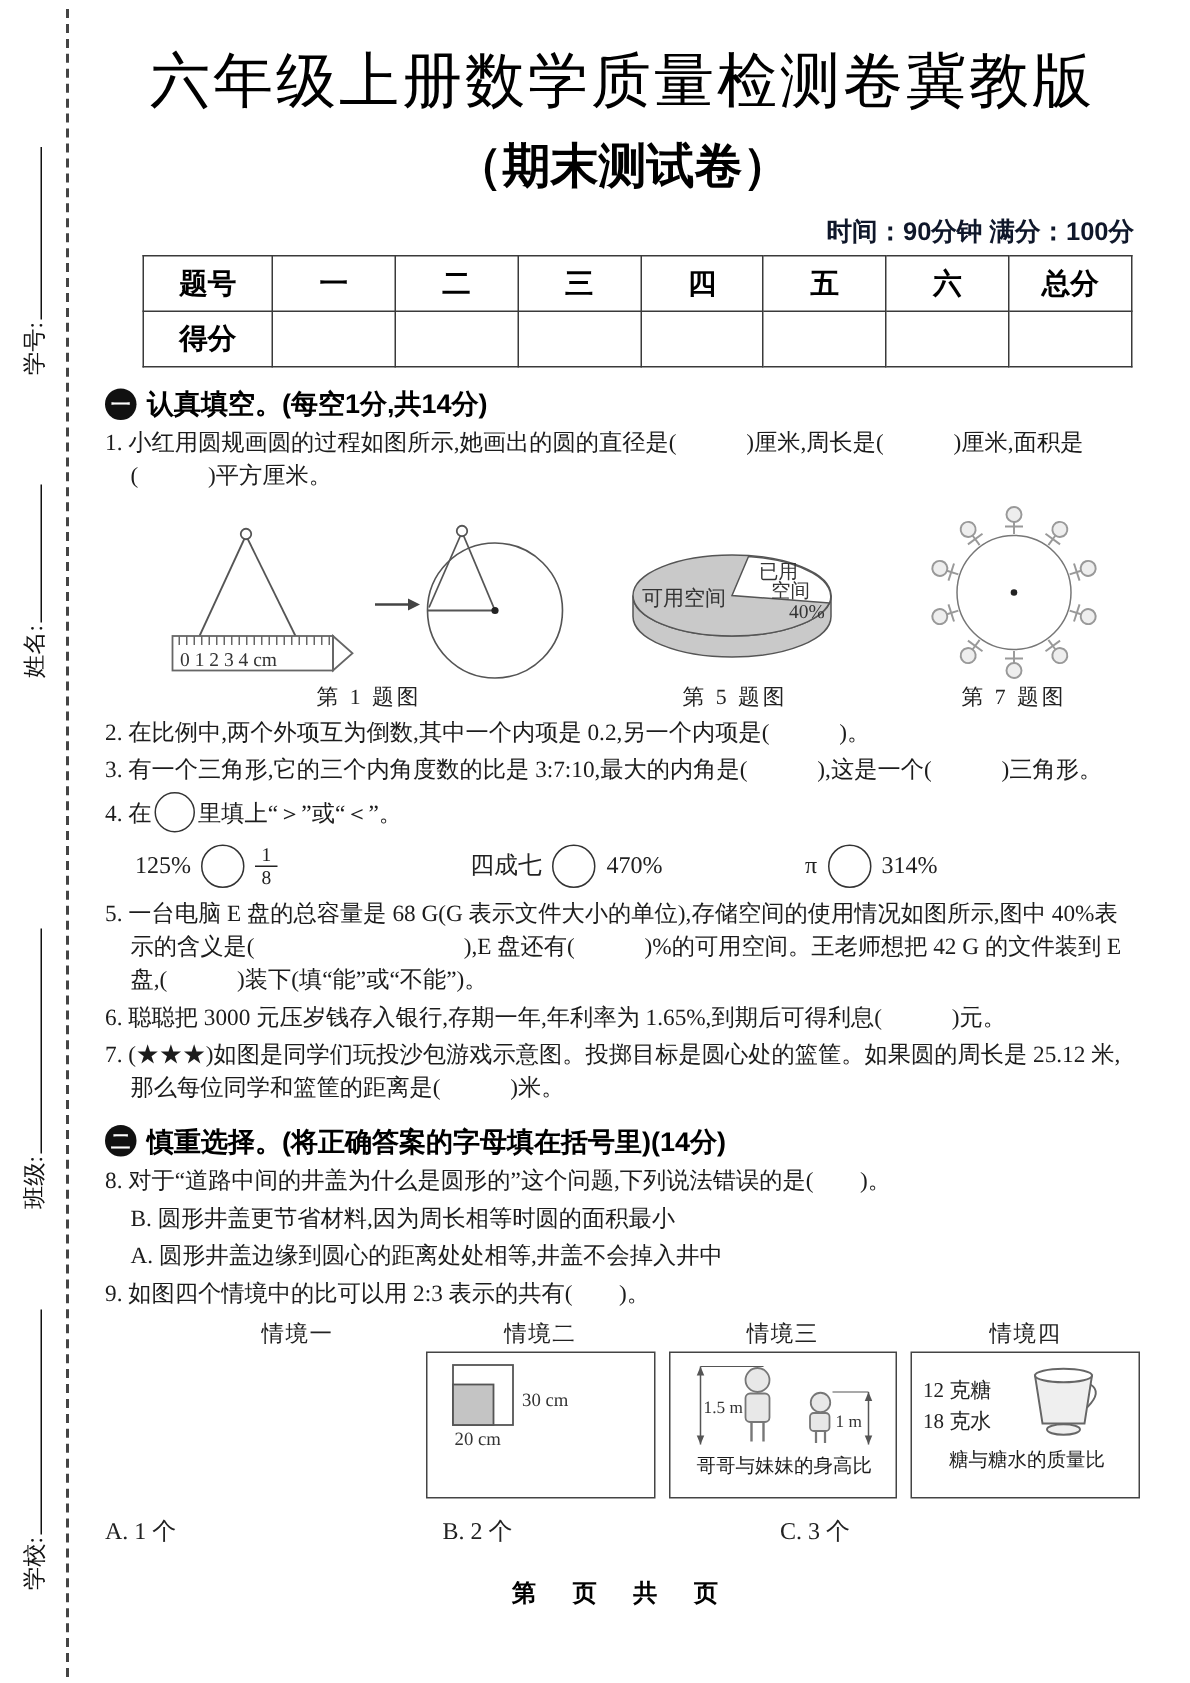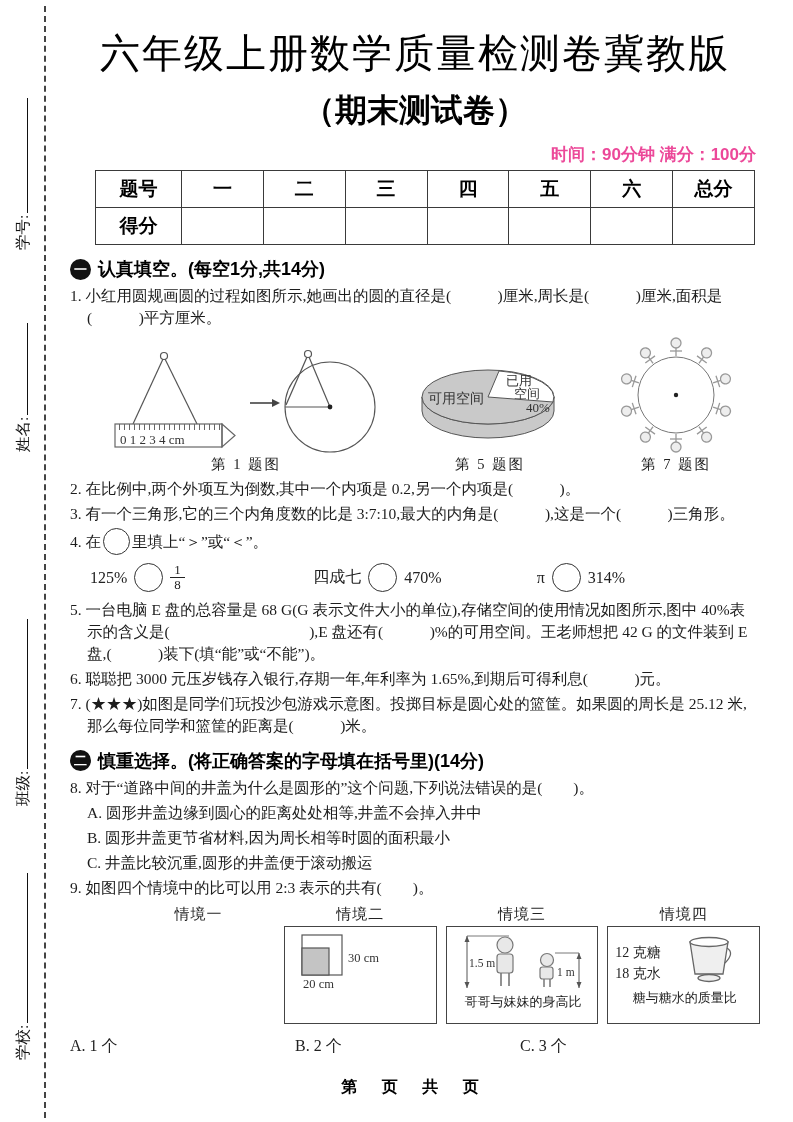--- a/index.html
+++ b/index.html
@@ -33,21 +33,21 @@
     font-size: 40px; font-weight: 400; letter-spacing: 2px; color:#000;
   }
   h2.subtitle {
     margin-top: 8px; text-align: center;
     font-family: "Liberation Sans", sans-serif;
     font-size: 32px; font-weight: 900; color:#000;
   }
   .meta {
     margin: 10px 4px 4px 0; text-align: right;
     font-family: "Liberation Sans", sans-serif;
-    font-size: 17px; font-weight: 600; color:#ec4899;
+    font-size: 17px; font-weight: 600; color:#0f172a;
   }
   table.score-table {
     margin-left: 25px; width: 660px;
     border-collapse: collapse; table-layout: fixed;
   }
   table.score-table td {
     border: 1.5px solid #3a3a3a; height: 37px;
     text-align: center; vertical-align: middle;
     font-family: "Liberation Sans", sans-serif;
     font-size: 19px; font-weight: 700; color:#000;
@@ -297,23 +297,22 @@
     <p class="q">5. 一台电脑 E 盘的总容量是 68 G(G 表示文件大小的单位),存储空间的使用情况如图所示,图中 40%表示的含义是(　　　　　　　　　),E 盘还有(　　　)%的可用空间。王老师想把 42 G 的文件装到 E 盘,(　　　)装下(填“能”或“不能”)。</p>
     <p class="q">6. 聪聪把 3000 元压岁钱存入银行,存期一年,年利率为 1.65%,到期后可得利息(　　　)元。</p>
     <p class="q">7. (★★★)如图是同学们玩投沙包游戏示意图。投掷目标是圆心处的篮筐。如果圆的周长是 25.12 米,那么每位同学和篮筐的距离是(　　　)米。</p>
 
     <div class="sec-header">
       <span class="sec-icon">二</span>
       <span class="sec-title">慎重选择。(将正确答案的字母填在括号里)(14分)</span>
     </div>
 
     <p class="q">8. 对于“道路中间的井盖为什么是圆形的”这个问题,下列说法错误的是(　　)。</p>
+    <p class="q opt">B. 圆形井盖更节省材料,因为周长相等时圆的面积最小</p>
     <p class="q opt">A. 圆形井盖边缘到圆心的距离处处相等,井盖不会掉入井中</p>
-    <p class="q opt">B. 圆形井盖更节省材料,因为周长相等时圆的面积最小</p>
-    <p class="q opt">C. 井盖比较沉重,圆形的井盖便于滚动搬运</p>
     <p class="q">9. 如图四个情境中的比可以用 2:3 表示的共有(　　)。</p>
 
     <div class="scenarios">
 
       <div class="scenario">
         <div class="sc-title">情境一</div>
       </div>
 
       <div class="scenario">
         <div class="sc-title">情境二</div>

